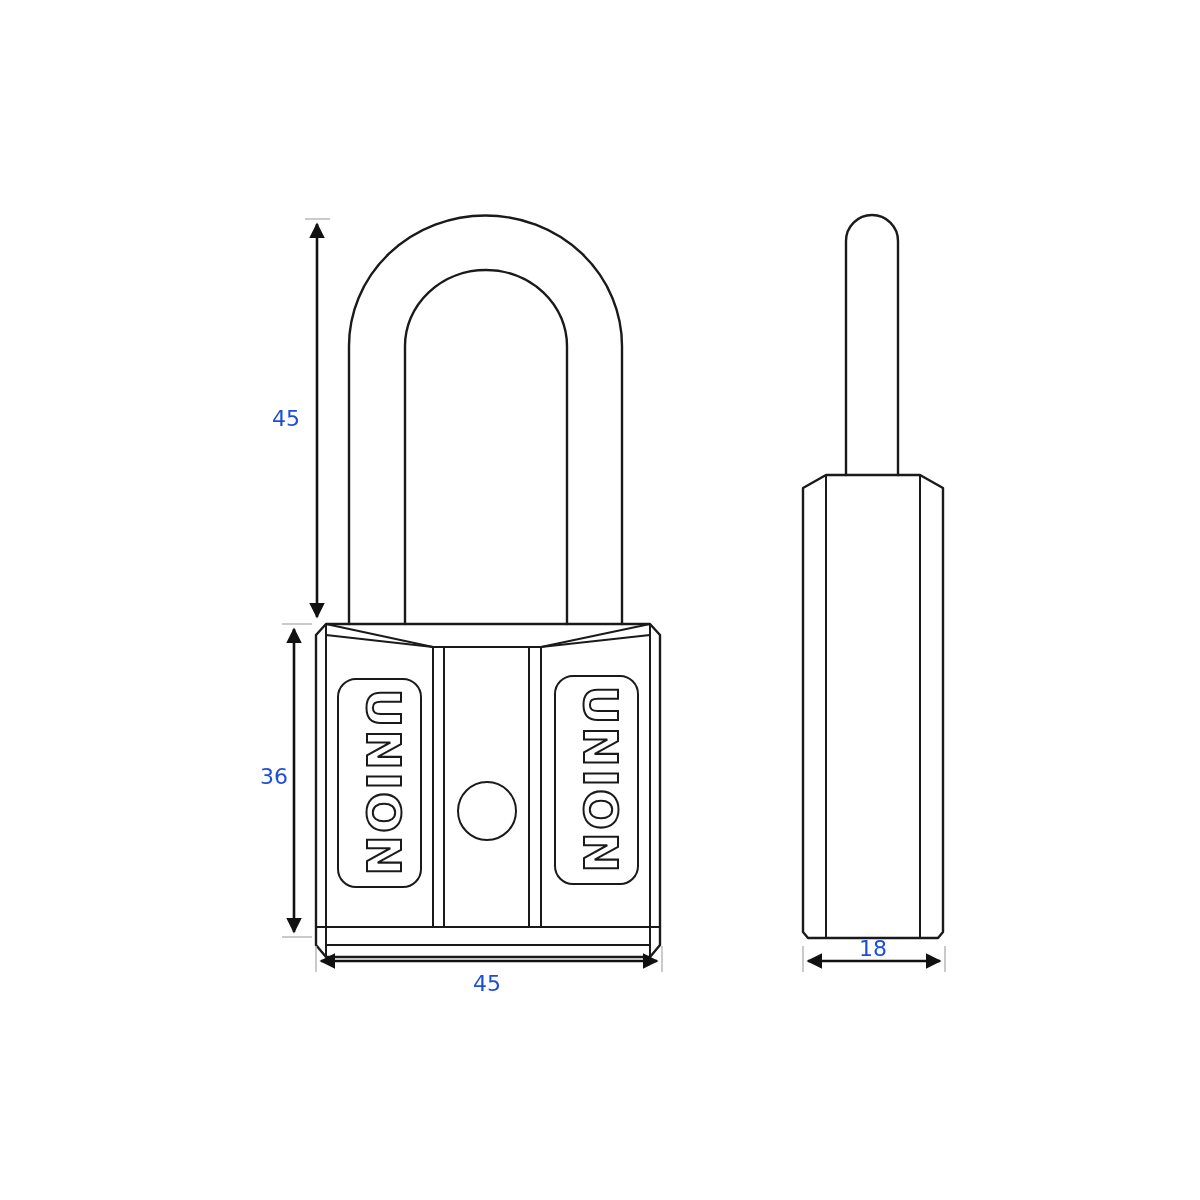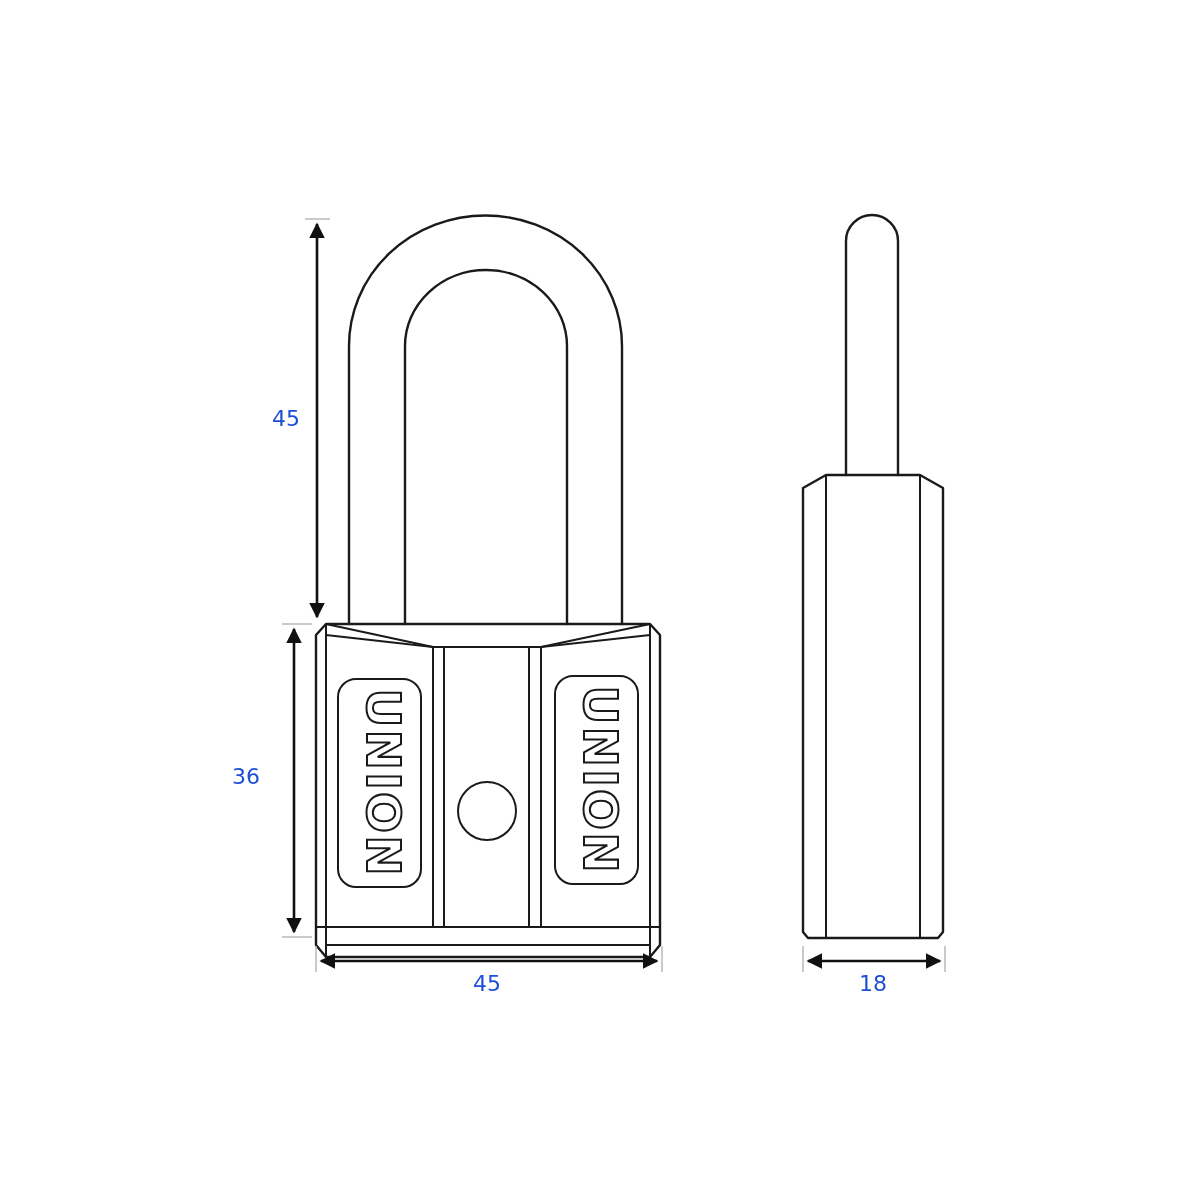--- a/index.html
+++ b/index.html
@@ -74,15 +74,15 @@
   </g>
 
   <g>
     <line class="ext" x1="803" y1="946" x2="803" y2="972"></line>
     <line class="ext" x1="945" y1="946" x2="945" y2="972"></line>
     <line class="dim" x1="808" y1="961" x2="940" y2="961" marker-start="url(#ah)" marker-end="url(#ah)"></line>
   </g>
 </svg>
 
 <div class="lbl" style="left:264px;top:406px;width:44px;">45</div>
-<div class="lbl" style="left:224px;top:764px;width:44px;">36</div>
+<div class="lbl" style="left:252px;top:764px;width:44px;">36</div>
 <div class="lbl" style="left:465px;top:971px;width:44px;">45</div>
-<div class="lbl" style="left:851px;top:971px;width:44px;">18</div>
+<div class="lbl" style="left:851px;top:936px;width:44px;">18</div>
 
 </body></html>

